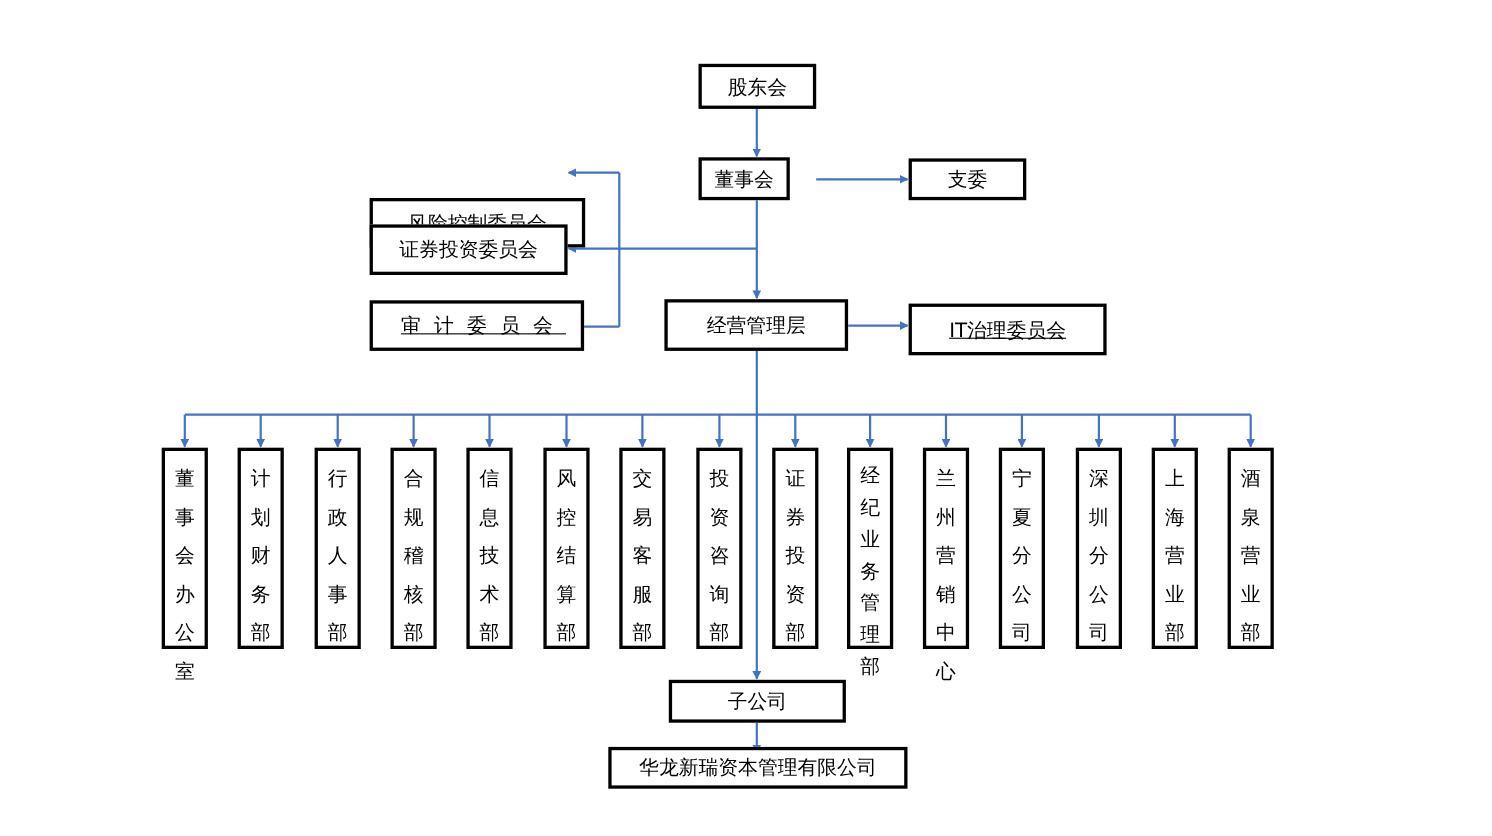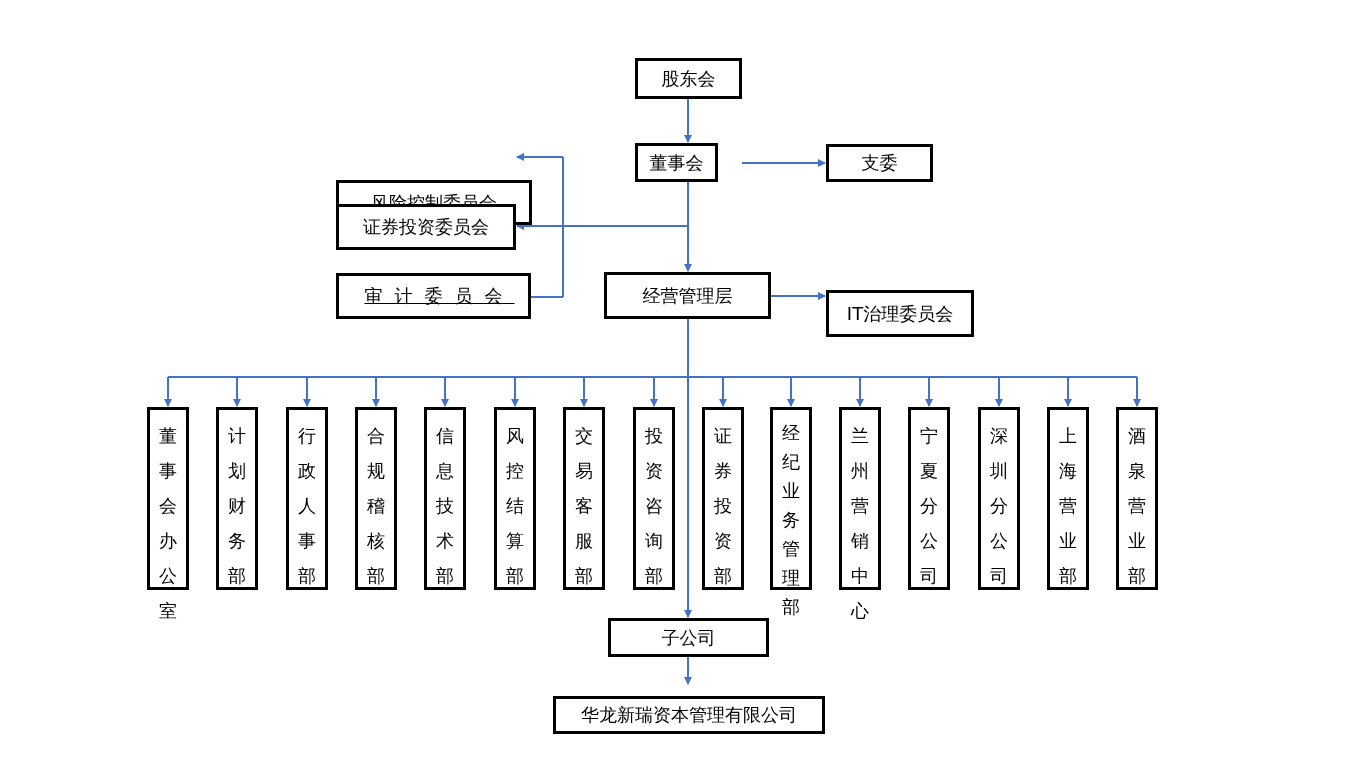--- a/index.html
+++ b/index.html
@@ -72,21 +72,21 @@
   <span>证券投资委员会</span>
 </div>
 <div class="box" style="left:336px;top:273px;width:195px;height:46px;text-decoration:underline;">
   <span class="spaced">审计委员会</span>
 </div>
 
 <div class="box" style="left:604px;top:272px;width:167px;height:47px;">
   <span>经营管理层</span>
 </div>
 
-<div class="box" style="left:826px;top:290px;width:148px;height:47px;">
+<div class="box" style="left:826px;top:276px;width:180px;height:47px;text-decoration:underline;">
   <span>IT治理委员会</span>
 </div>
 
 <div id="depts">
     <div class="vbox" style="left: 147px; top: 407px; width: 42px; height: 183px;">
       <div style="display: flex; flex-direction: column; align-items: center;">
         <span style="line-height: 35px; height: 35px;">董</span>
         <span style="line-height: 35px; height: 35px;">事</span>
         <span style="line-height: 35px; height: 35px;">会</span>
         <span style="line-height: 35px; height: 35px;">办</span>
@@ -222,15 +222,15 @@
         <span style="line-height: 35px; height: 35px;">业</span>
         <span style="line-height: 35px; height: 35px;">部</span>
       </div>
     </div>
   </div>
 
 <div class="box" style="left:608px;top:618px;width:161px;height:39px;">
   <span>子公司</span>
 </div>
 
-<div class="box" style="left:553px;top:696px;width:272px;height:38px;">
+<div class="box" style="left:553px;top:679px;width:272px;height:38px;">
   <span>华龙新瑞资本管理有限公司</span>
 </div>
 
 </body></html>

